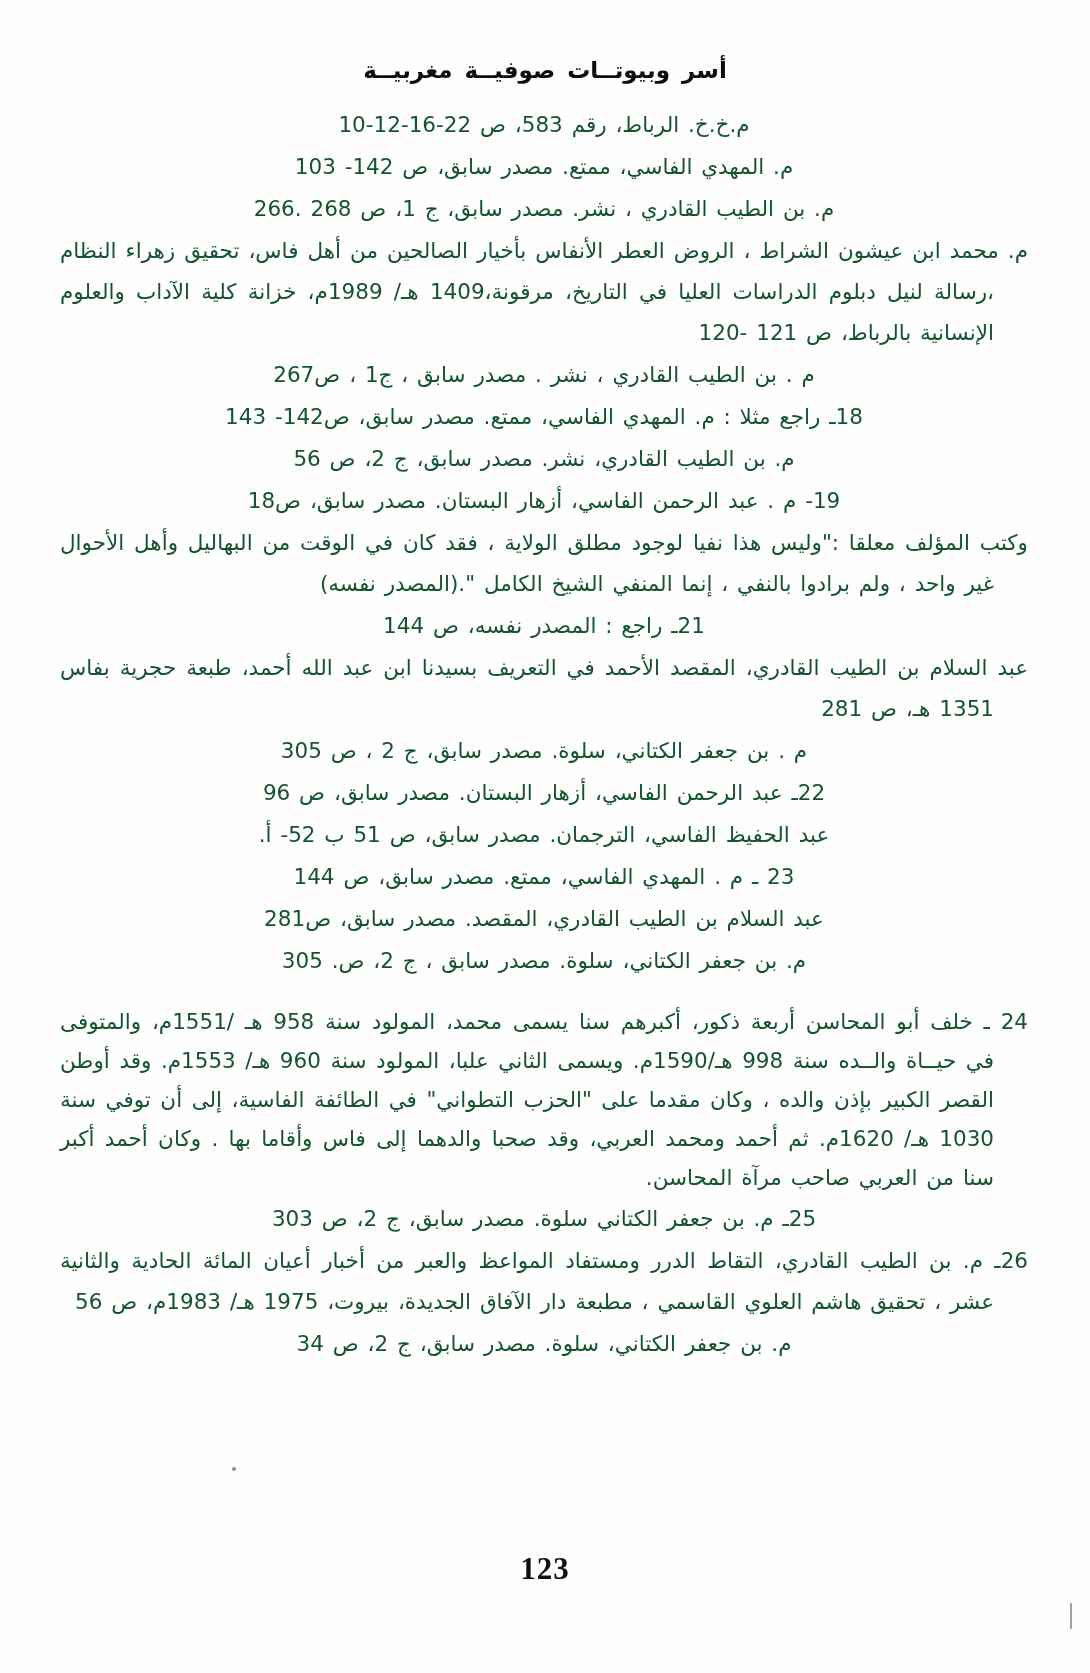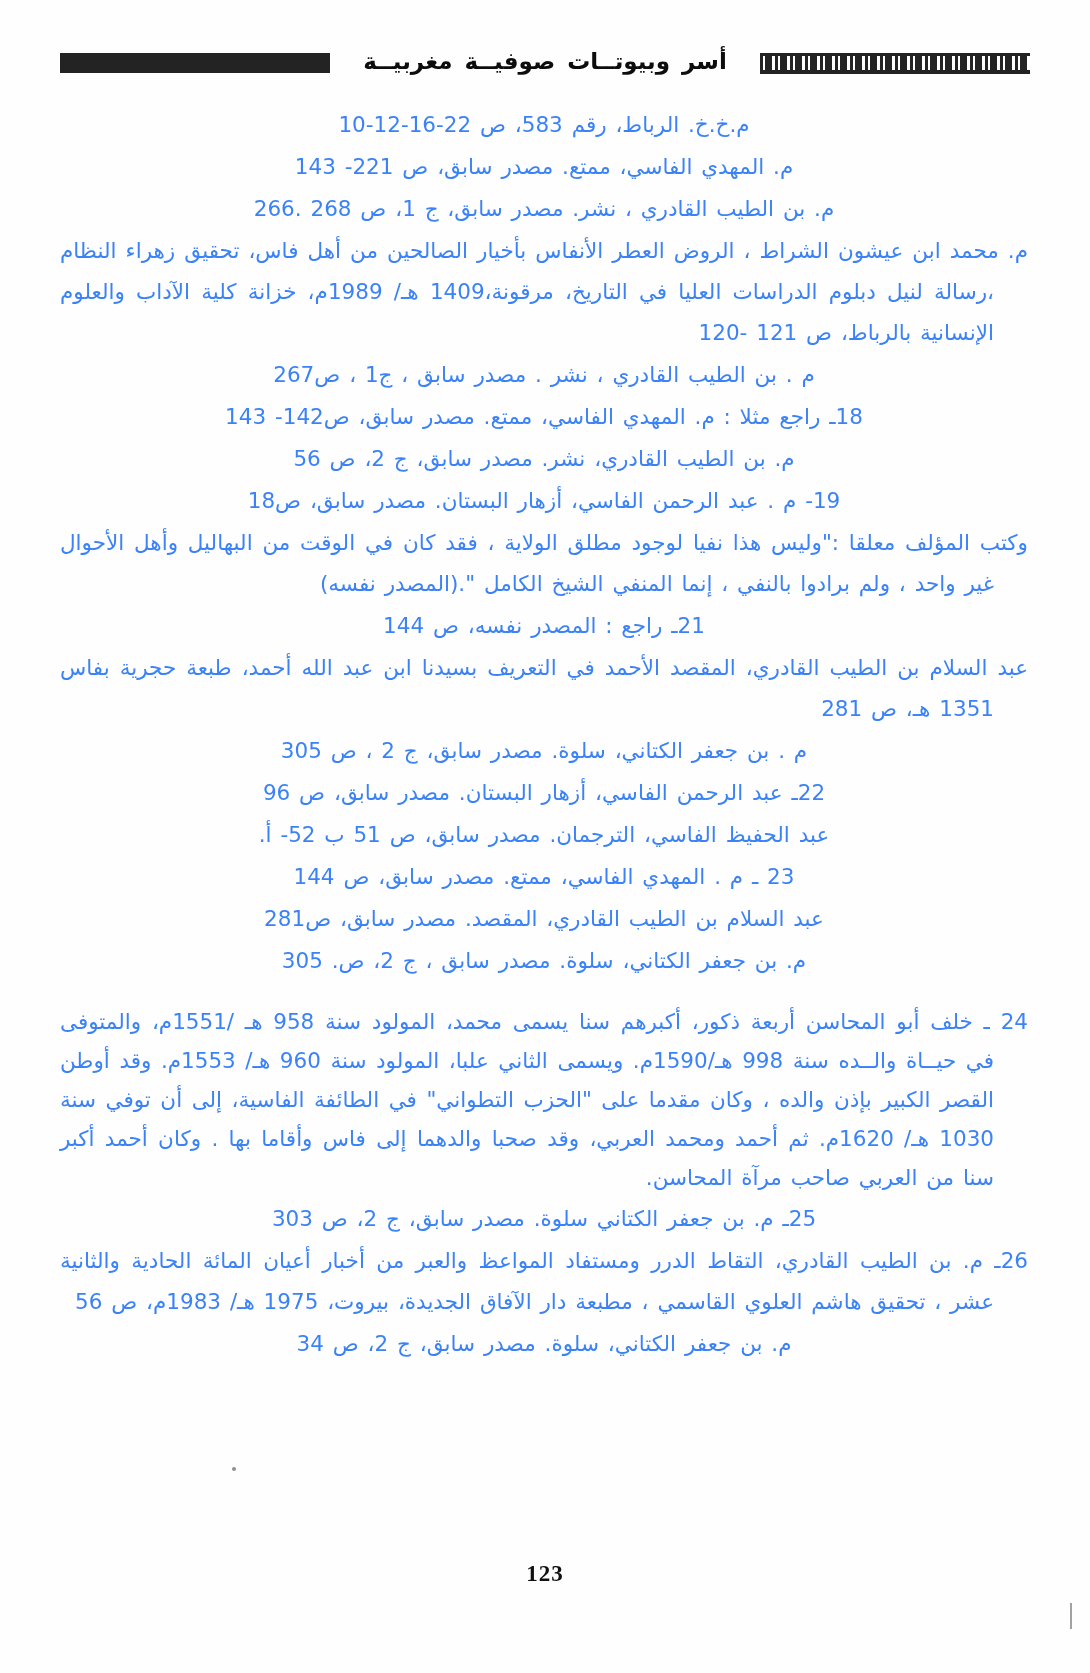--- a/index.html
+++ b/index.html
@@ -22,23 +22,23 @@
   }
 
   
   .running-head {
     position: absolute;
     top: 38px;
     right: 60px;
     left: 60px;
     height: 46px;
     display: flex;
-    flex-direction: row;
+    flex-direction: column;
     align-items: center;
-    gap: 23px;
+    gap: 12px;
   }
   .rule {
     flex: 1 1 auto;
     height: 14px;
     position: relative;
     top: 2px;
     background:
       repeating-linear-gradient(to right,
         #111 0px, #111 5px,
         #ffffff 5px, #ffffff 7px,
@@ -81,42 +81,42 @@
     position: absolute;
     top: 104px;
     right: 62px;
     left: 60px;
     bottom: 150px;
   }
   .note {
     margin: 0 0 1px 0;
     font-size: 21.5px;
     line-height: 41px;
-    color: #3b82f6;
+    color: #14532d;
     text-align: justify;
     text-justify: inter-word;
     word-spacing: 2px;
   }
   .note.centered   { text-align: center; }
   .note.justified  { text-align: justify; }
   .note.hanging {
     padding-right: 34px;
     text-indent: -34px;
   }
   .note.tight { line-height: 39px; margin-top: 21px; }
 
   
   .folio {
     position: absolute;
     bottom: 86px;
     left: 0;
     right: 0;
     text-align: center;
     font-family: "Liberation Serif", "DejaVu Serif", serif;
-    font-size: 23px;
+    font-size: 31px;
     font-weight: 700;
     color: #101010;
     letter-spacing: 1px;
   }
   .edge-tick {
     position: absolute;
     bottom: 44px;
     right: 18px;
     width: 2px;
     height: 26px;
@@ -141,21 +141,21 @@
 
   <div class="running-head">
     <span class="rule right-rule"></span>
     <span class="head-title">أسر وبيوتــات صوفيــة مغربيــة</span>
     <span class="rule left-rule"></span>
   </div>
 
   <div class="notes">
 
     <p class="note centered">م.خ.خ. الرباط، رقم 583، ص 22-16-12-10</p>
-    <p class="note centered">م. المهدي الفاسي، ممتع. مصدر سابق، ص 221- 143</p>
+    <p class="note centered">م. المهدي الفاسي، ممتع. مصدر سابق، ص 142- 103</p>
     <p class="note centered">م. بن الطيب القادري ، نشر. مصدر سابق، ج 1، ص 268 .266</p>
     <p class="note justified hanging">م. محمد ابن عيشون الشراط ، الروض العطر الأنفاس بأخيار الصالحين من أهل فاس، تحقيق زهراء النظام ،رسالة لنيل دبلوم الدراسات العليا في التاريخ، مرقونة،1409 هـ/ 1989م، خزانة كلية الآداب والعلوم الإنسانية بالرباط، ص 121 -120</p>
     <p class="note centered">م . بن الطيب القادري ، نشر . مصدر سابق ، ج1 ، ص267</p>
     <p class="note centered">18ـ راجع مثلا : م. المهدي الفاسي، ممتع. مصدر سابق، ص142- 143</p>
     <p class="note centered">م. بن الطيب القادري، نشر. مصدر سابق، ج 2، ص 56</p>
     <p class="note centered">19- م . عبد الرحمن الفاسي، أزهار البستان. مصدر سابق، ص18</p>
     <p class="note justified hanging">وكتب المؤلف  معلقا :"وليس هذا نفيا لوجود مطلق الولاية ، فقد كان في الوقت من البهاليل وأهل الأحوال غير  واحد ، ولم برادوا بالنفي ، إنما المنفي الشيخ الكامل ".(المصدر نفسه)</p>
     <p class="note centered">21ـ راجع : المصدر نفسه، ص 144</p>
     <p class="note justified hanging">عبد السلام بن الطيب القادري، المقصد الأحمد في التعريف بسيدنا ابن عبد الله أحمد، طبعة حجرية بفاس 1351 هـ، ص 281</p>
     <p class="note centered">م . بن جعفر الكتاني، سلوة. مصدر سابق، ج 2 ، ص 305</p>

